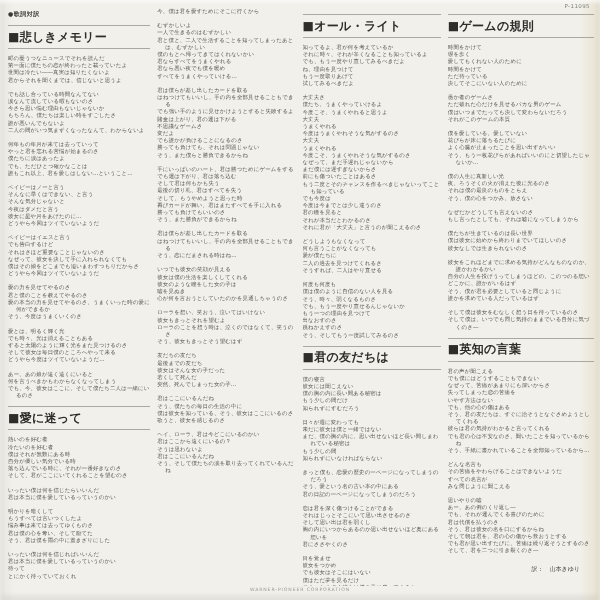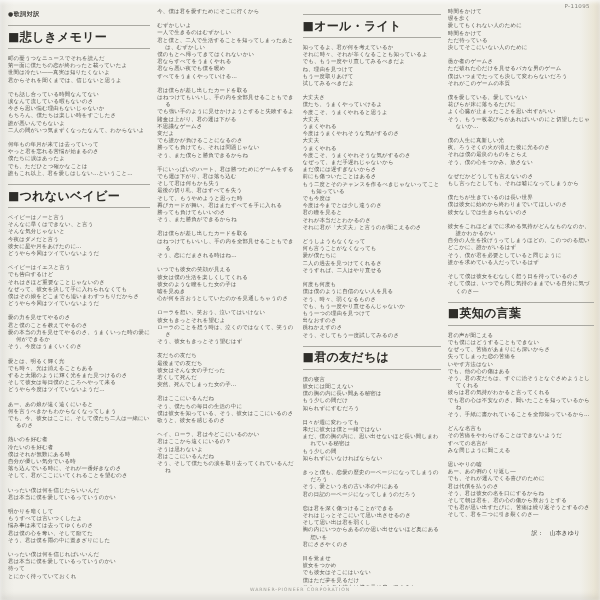--- a/index.html
+++ b/index.html
@@ -75,21 +75,20 @@
           <div class="line">誰が悪いんでもないよ</div>
           <div class="line">二人の間がいつ気まずくなったなんて、わからないよ</div>
         </div>
         <div class="stanza">
           <div class="line">何年もの年月が来ては去っていって</div>
           <div class="line">やっと君を忘れる苦悩が始まるのさ</div>
           <div class="line">僕たちに涙はあったよ</div>
           <div class="line">でも、ただひとつ確かなことは</div>
           <div class="line">誰もこれ以上、君を愛しはしない…ということ…</div>
         </div>
-        <div class="title">■つれないベイビー</div>
         <div class="stanza">
           <div class="line">ベイビーはノーと言う</div>
           <div class="line">そんなに早くはできない、と言う</div>
           <div class="line">そんな気分じゃないと</div>
           <div class="line">今夜はダメだと言う</div>
           <div class="line">彼女に星や月をあげたのに…</div>
           <div class="line">どうやら今回はツイていないようだ</div>
         </div>
         <div class="stanza">
           <div class="line">ベイビーはイエスと言う</div>
@@ -110,20 +109,21 @@
           <div class="line">でも時々、光は消えることもある</div>
           <div class="line">すると太陽のように輝く光をまた見つけるのさ</div>
           <div class="line">そして彼女は毎日僕のところへやって来る</div>
           <div class="line">どうやら今度はツイていないようだ…</div>
         </div>
         <div class="stanza">
           <div class="line">あー、あの娘が遠く遠くにいると</div>
           <div class="line">何を言うべきかもわからなくなってしまう</div>
           <div class="line">でも、今、彼女はここに、そして僕たち二人は一緒にいるのさ</div>
         </div>
+        <div class="title">■愛に迷って</div>
         <div class="stanza">
           <div class="line">熱いのを好む者</div>
           <div class="line">冷たいのを好む者</div>
           <div class="line">僕はそれが無数にある時</div>
           <div class="line">自分が優しい気分でいる時</div>
           <div class="line">落ち込んでいる時に、それが一番好きなのさ</div>
           <div class="line">そして、君がここにいてくれることを望むのさ</div>
         </div>
         <div class="stanza">
           <div class="line">いったい僕は何を信じたらいいんだ</div>
@@ -293,20 +293,21 @@
         <div class="stanza">
           <div class="line">目を覚ませ</div>
           <div class="line">彼女をつかめ</div>
           <div class="line">でも彼女はそこにはいない</div>
           <div class="line">僕はただ夢を見るだけ</div>
           <div class="line">そう、もうすぐ彼女は僕の元に戻ってくると</div>
           <div class="line">ただ夢を見るだけ…</div>
         </div>
       </div>
       <div class="col">
+        <div class="title">■ゲームの規則</div>
         <div class="stanza">
           <div class="line">時間をかけて</div>
           <div class="line">塀を歩く</div>
           <div class="line">愛してもくれない人のために</div>
           <div class="line">時間をかけて</div>
           <div class="line">ただ待っている</div>
           <div class="line">決してそこにいない人のために</div>
         </div>
         <div class="stanza">
           <div class="line">愚か者のゲームさ</div>

